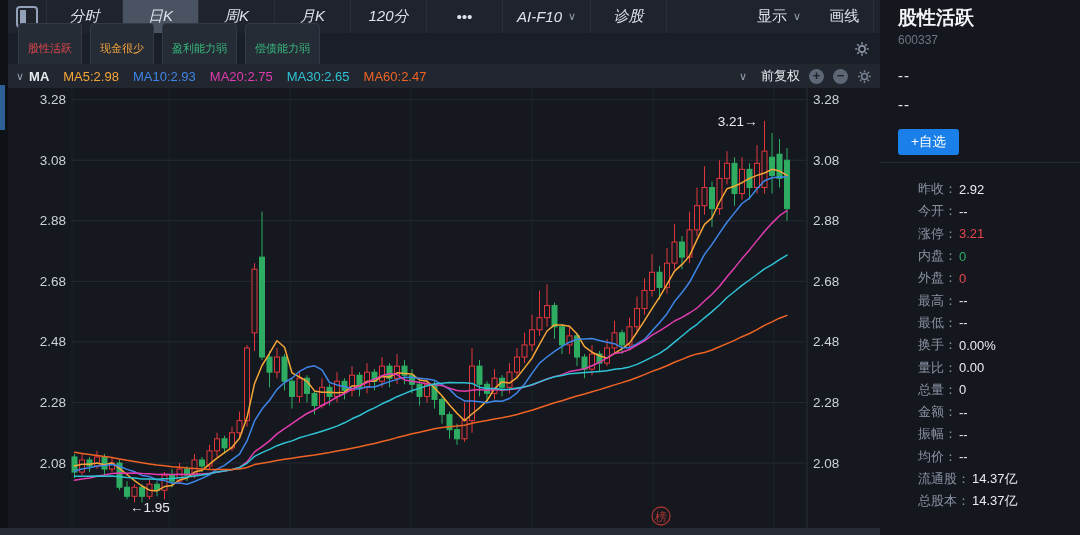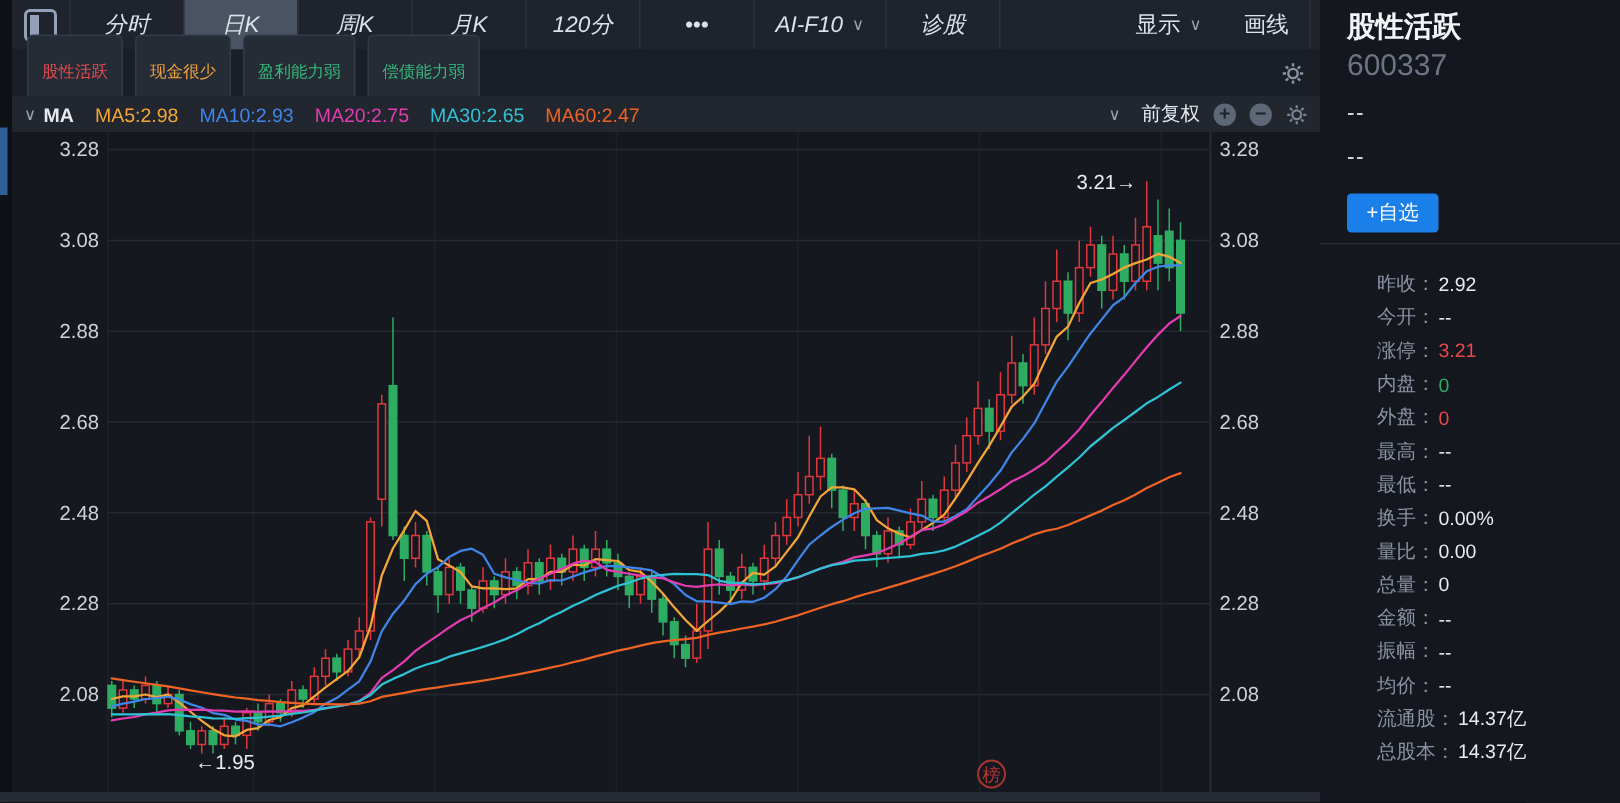--- a/index.html
+++ b/index.html
@@ -44,21 +44,21 @@
   .gear { display:inline-block; }
 
   
   .chart { position:absolute; left:8px; top:88px; width:872px; height:440px; background:#15181f; }
   .bottom-strip { position:absolute; left:0; top:528px; width:880px; height:7px; background:#262b35; }
 
   
   .right-panel { position:absolute; left:880px; top:0; width:200px; height:535px; background:#14171e;
                  color:#e8ebf0; }
   .rp-name { position:absolute; left:18px; top:5px; font-size:19px; font-weight:bold; color:#f2f4f7; }
-  .rp-code { position:absolute; left:18px; top:33px; font-size:20px; color:#6d7584; }
+  .rp-code { position:absolute; left:18px; top:33px; font-size:12px; color:#6d7584; }
   .rp-dash1 { position:absolute; left:18px; top:67px; font-size:15px; letter-spacing:1px; }
   .rp-dash2 { position:absolute; left:18px; top:96px; font-size:15px; letter-spacing:1px; }
   .rp-add-btn { position:absolute; left:18px; top:129px; background:#1a7fe8; color:#fff;
                 font-size:13.5px; padding:4px 13px; border-radius:3px; border:none; }
   .rp-divider { position:absolute; left:0; top:162px; width:200px; height:1px; background:#242a33; }
   .rp-rows { position:absolute; left:18px; top:178px; width:170px; }
   .rp-row { height:22.3px; display:flex; align-items:center; font-size:13px; white-space:nowrap;padding-left:20px; }
   .rp-row .lbl { color:#8a93a3; }
   .rp-row .val { margin-left:2px; }
   .val.white { color:#e8ebf0; }

